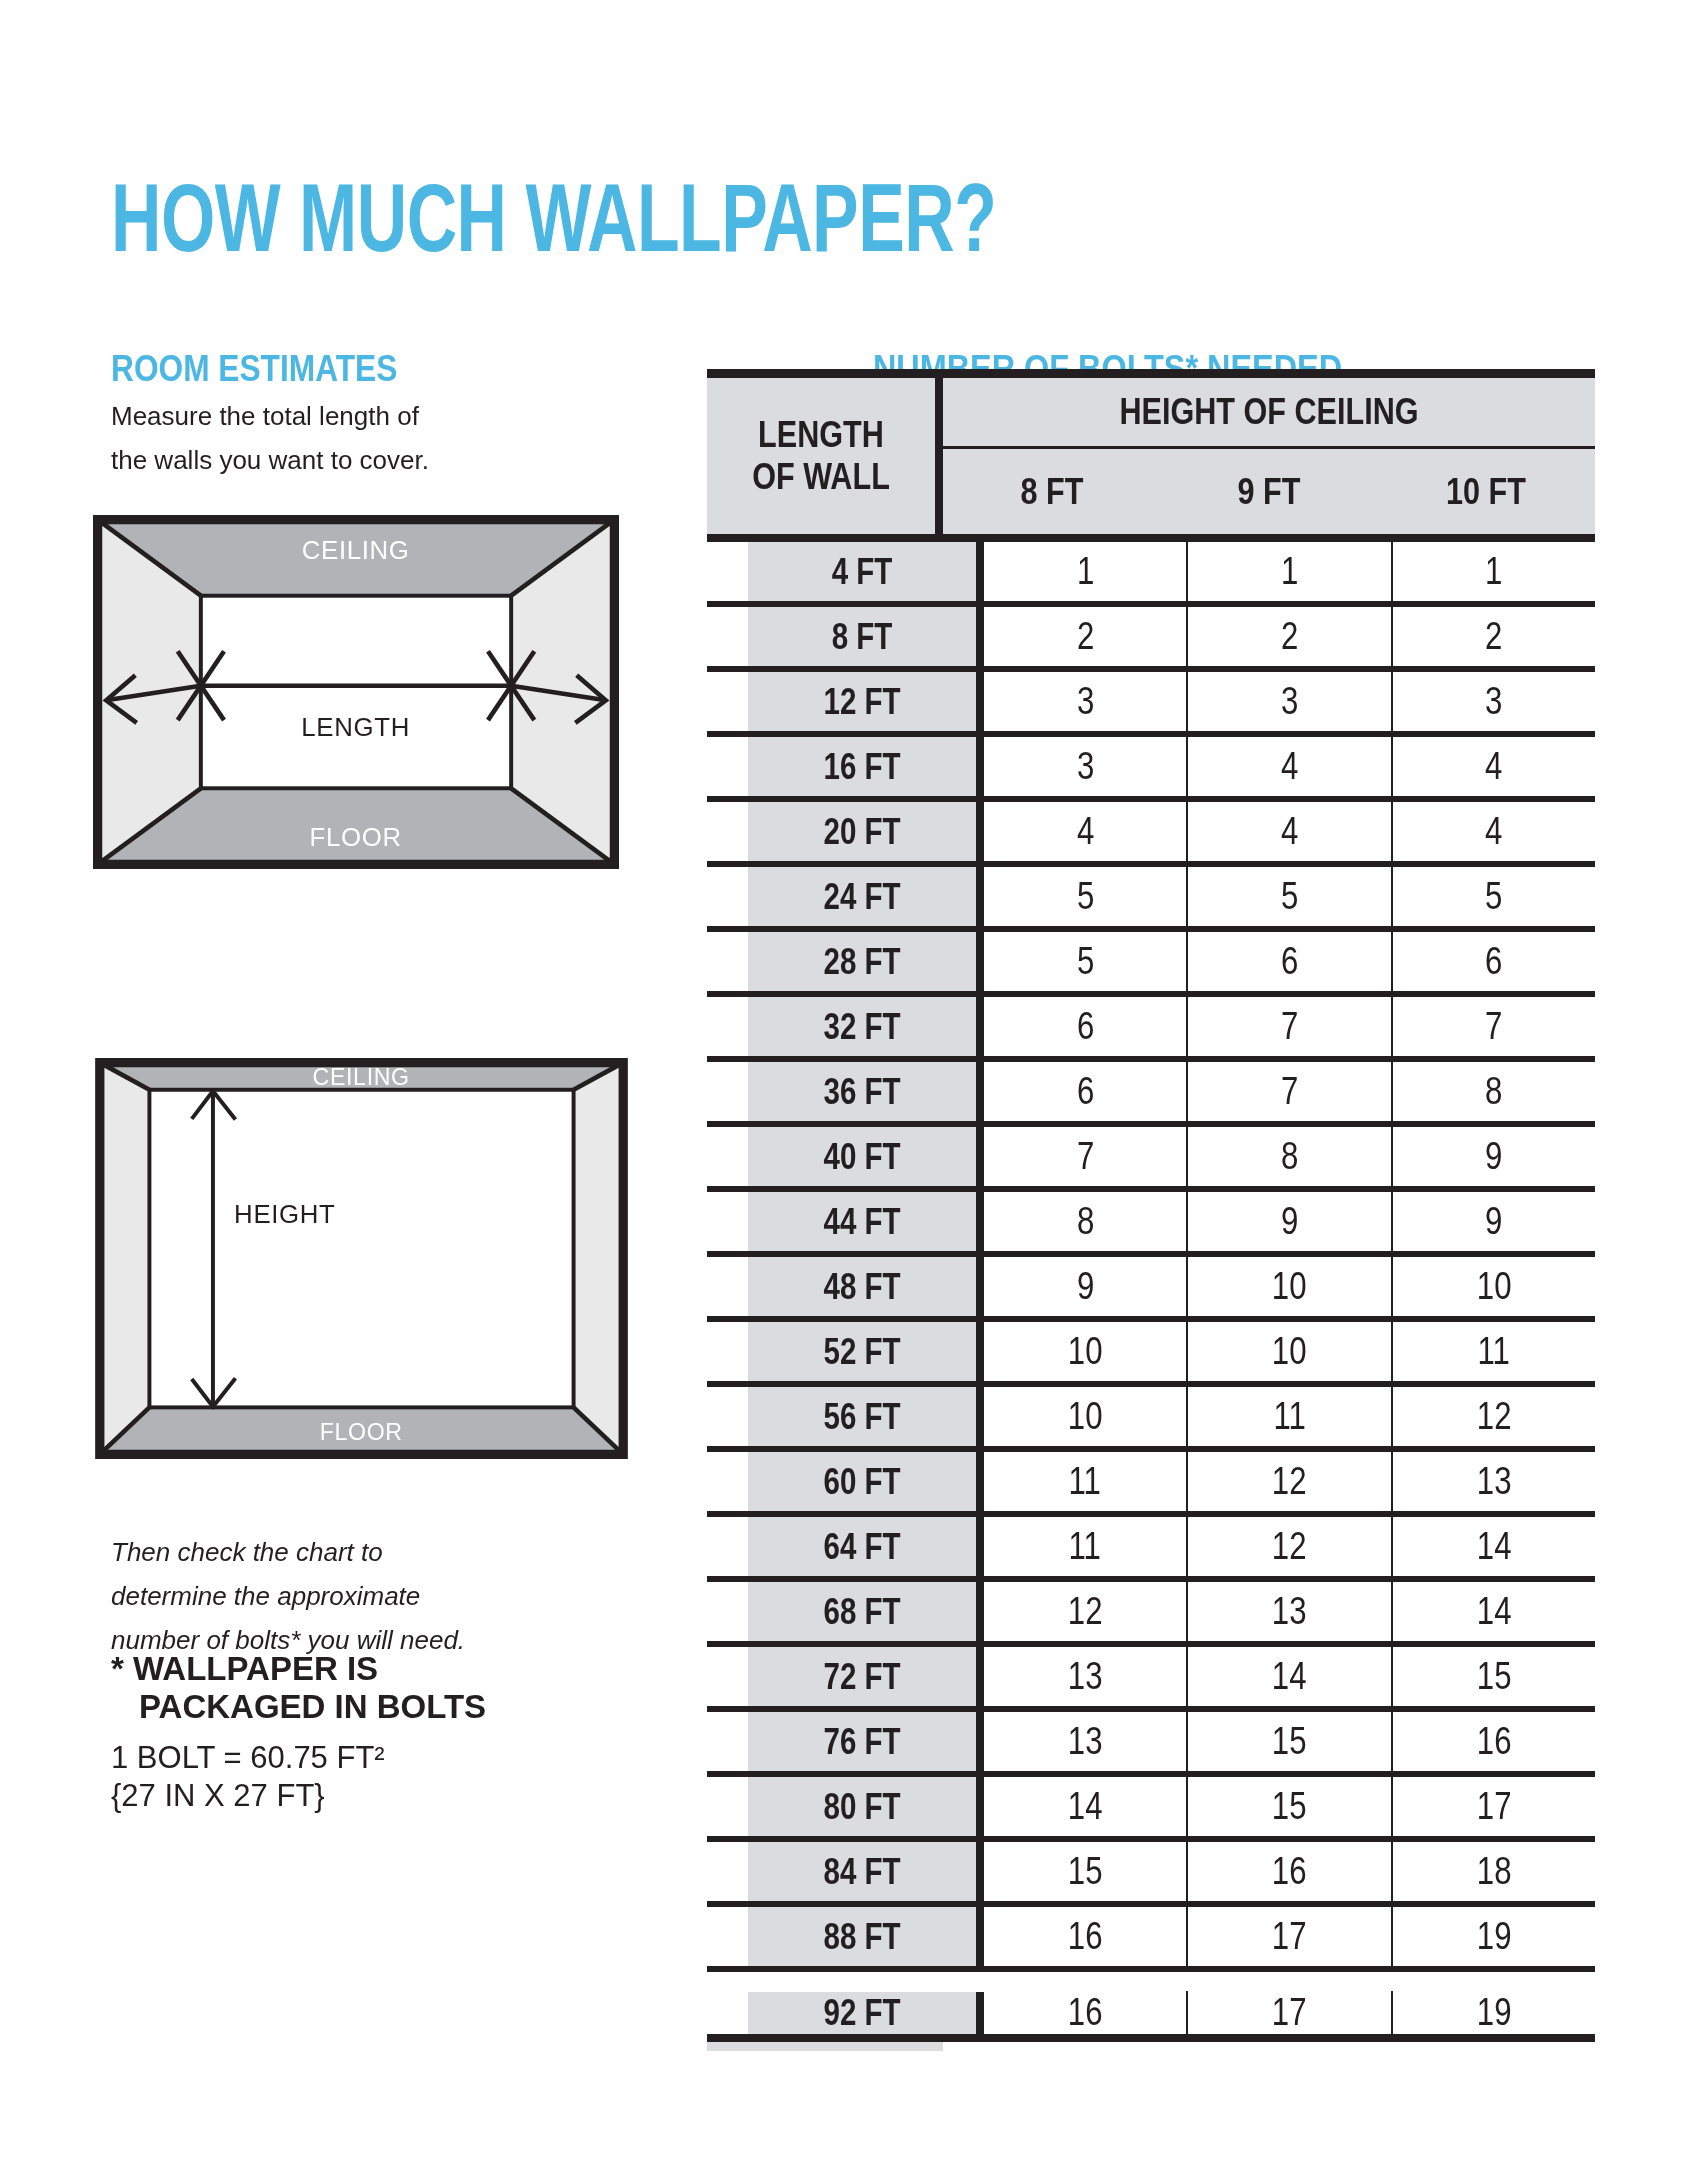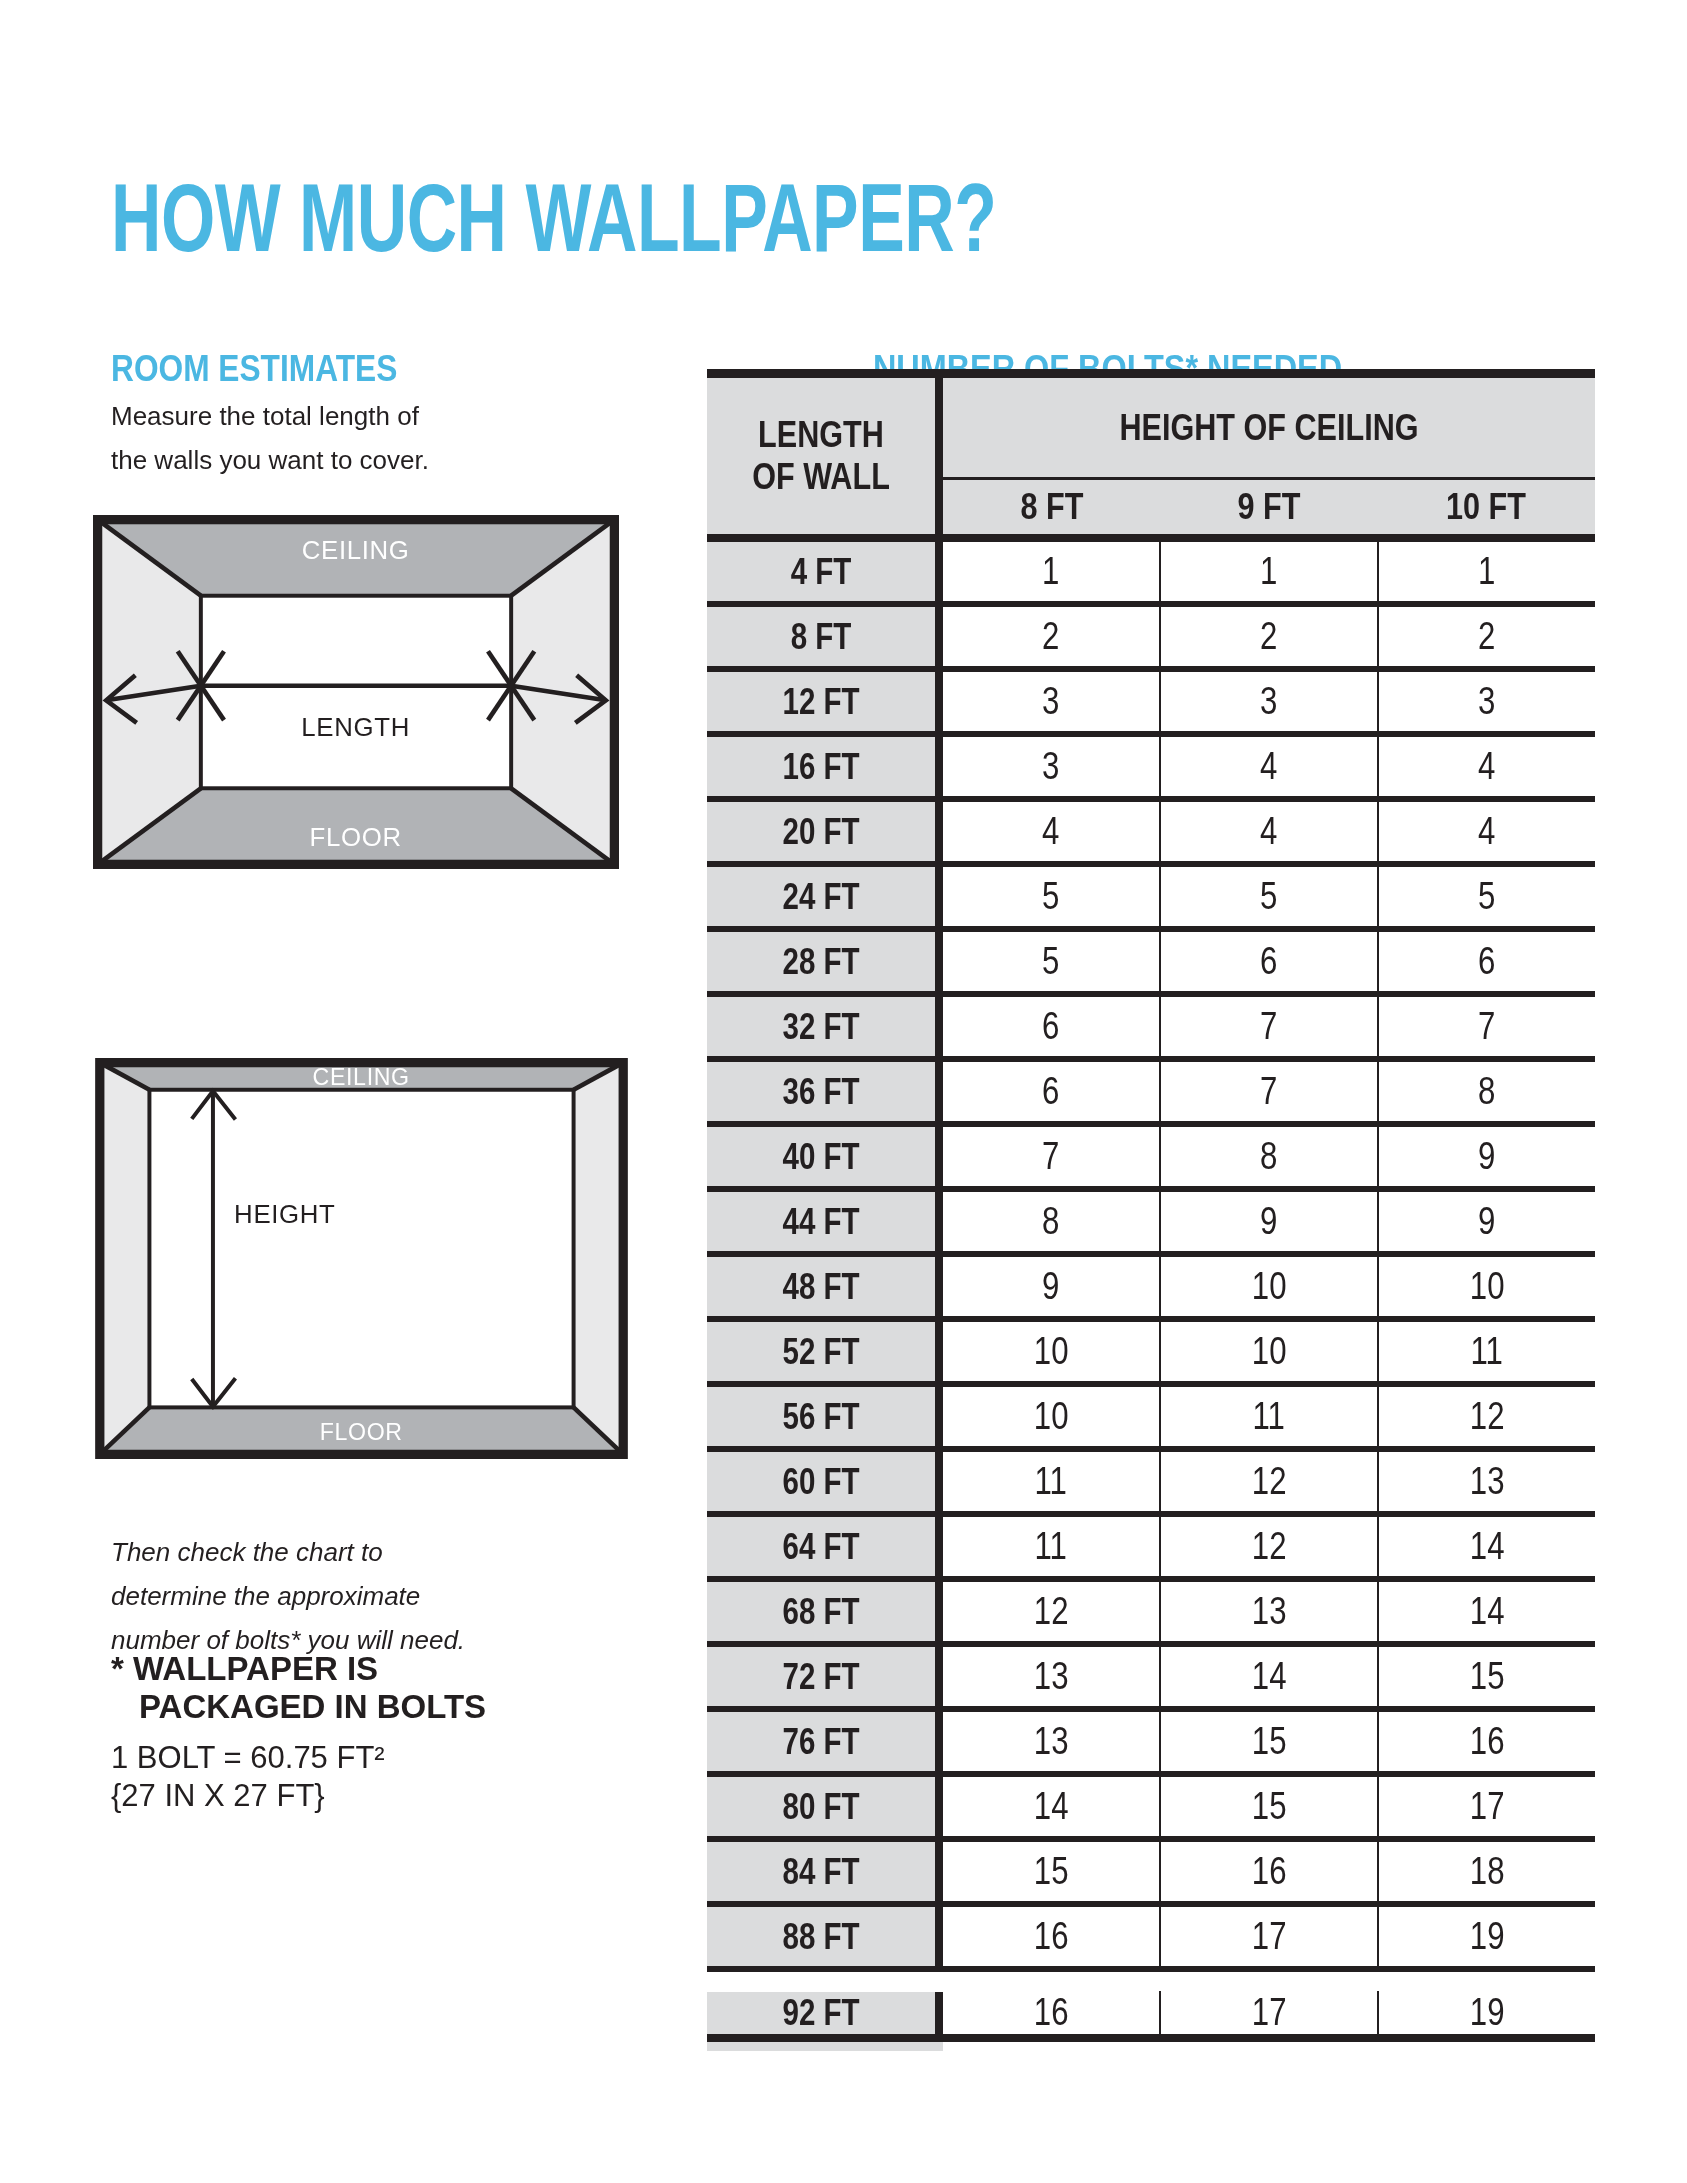--- a/index.html
+++ b/index.html
@@ -50,35 +50,35 @@
   .topbar {height:9.3px; background:#231F20;}
   .thead {display:flex; background:#DBDCDD; border-bottom:8px solid #231F20; height:164px;}
   .corner-cell {
     width:236px; border-right:8px solid #231F20;
     display:flex; flex-direction:column; align-items:center; justify-content:center;
     font-size:36px; font-weight:bold; line-height:42px;
   }
   .corner-cell > div {transform:scaleX(0.85);}
   .col-group {flex:1; display:flex; flex-direction:column;}
   .group-label {
-    height:102px; border-bottom:3.3px solid #231F20;
+    height:71px; border-bottom:3.3px solid #231F20;
     display:flex; align-items:center; justify-content:center;
     font-size:36px; font-weight:bold;
   }
   .group-label, .col-label {white-space:nowrap;}
   .group-label {transform:none;}
   .group-label span, .col-label span {display:inline-block; transform:scaleX(0.85);}
   .col-labels {flex:1; display:flex;}
   .col-label {flex:1; display:flex; align-items:center; justify-content:center; font-size:36px; font-weight:bold;}
   .trow {display:flex; height:65px; border-bottom:6.6px solid #231F20; background:#ffffff;}
   .trow:last-child {height:70px; border-bottom-width:8px;align-items:flex-end;}
   .rlabel {
     width:236px; background:#DBDCDD; border-right:8px solid #231F20;
     display:flex; align-items:center; justify-content:center;
-    font-size:36px; font-weight:bold;
+    font-size:36px; font-weight:bold;margin-left:41px;
   }
   .rlabel span, .cell span {display:inline-block; transform:scaleX(0.82); white-space:nowrap;}
   .cell {flex:1; display:flex; align-items:center; justify-content:center; font-size:38px; font-weight:400;}
   .cell:not(:last-child) {border-right:2.6px solid #231F20;}
   .gray-tail {width:236px; height:8.6px; background:#DBDCDD;}
 </style>
 </head>
 <body>
 
 <div class="page">

